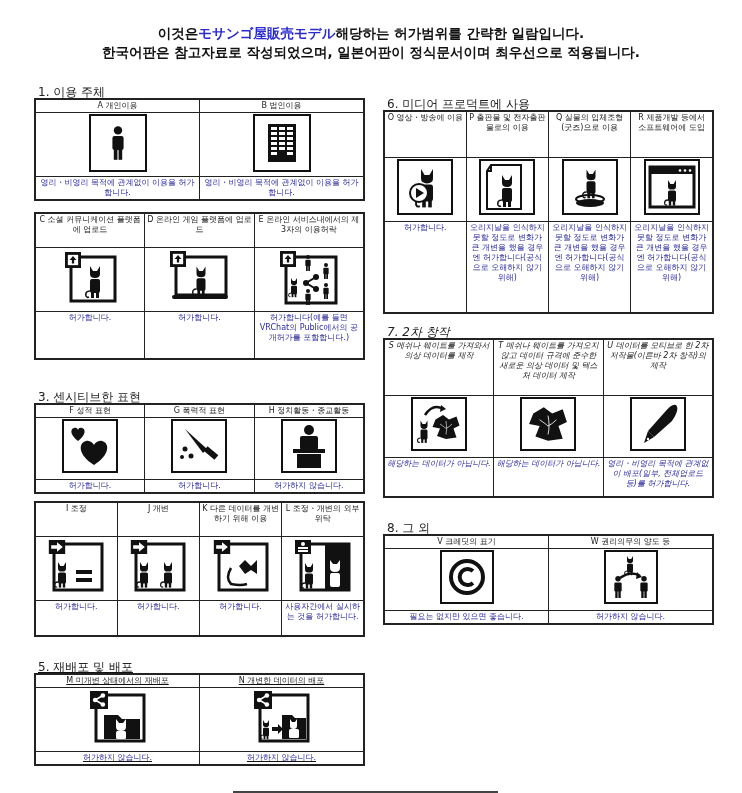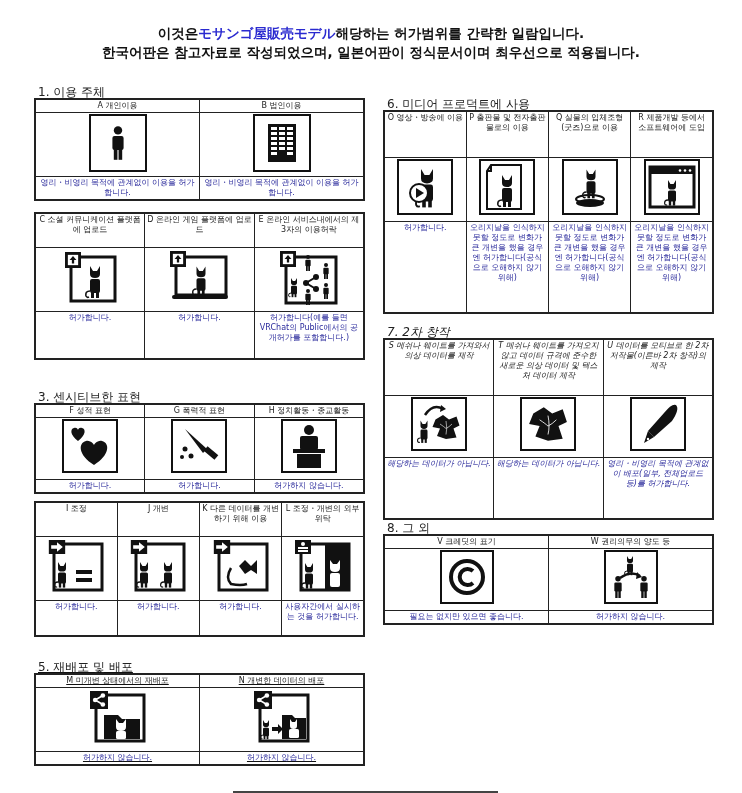--- a/index.html
+++ b/index.html
@@ -391,21 +391,21 @@
           </svg></span>
         </td>
         <td class="icon">
           <span class="icobox"><svg width="52" height="50" viewBox="0 0 52 50">
             <path d="M44 6 Q48 10 40 22 L22 38 L16 32 L32 14 Q40 4 44 6 Z" fill="#111"></path>
             <path d="M16 32 L22 38 L12 44 Z" fill="#111"></path>
             <circle cx="16" cy="40" r="1.2" fill="#fff"></circle>
           </svg></span>
         </td>
       </tr>
-      <tr style="height:62px;">
+      <tr style="height:40px;">
         <td class="perm">해당하는 데이터가 아닙니다.</td>
         <td class="perm">해당하는 데이터가 아닙니다.</td>
         <td class="perm">영리・비영리 목적에 관계없이 배포(일부, 전체업로드 등)를 허가합니다.</td>
       </tr>
     </tbody>
       </table>
   </div>
 
   <div class="section" style="height:120px; padding-top:6px;">
     <div class="sec-title">8. 그 외</div>

